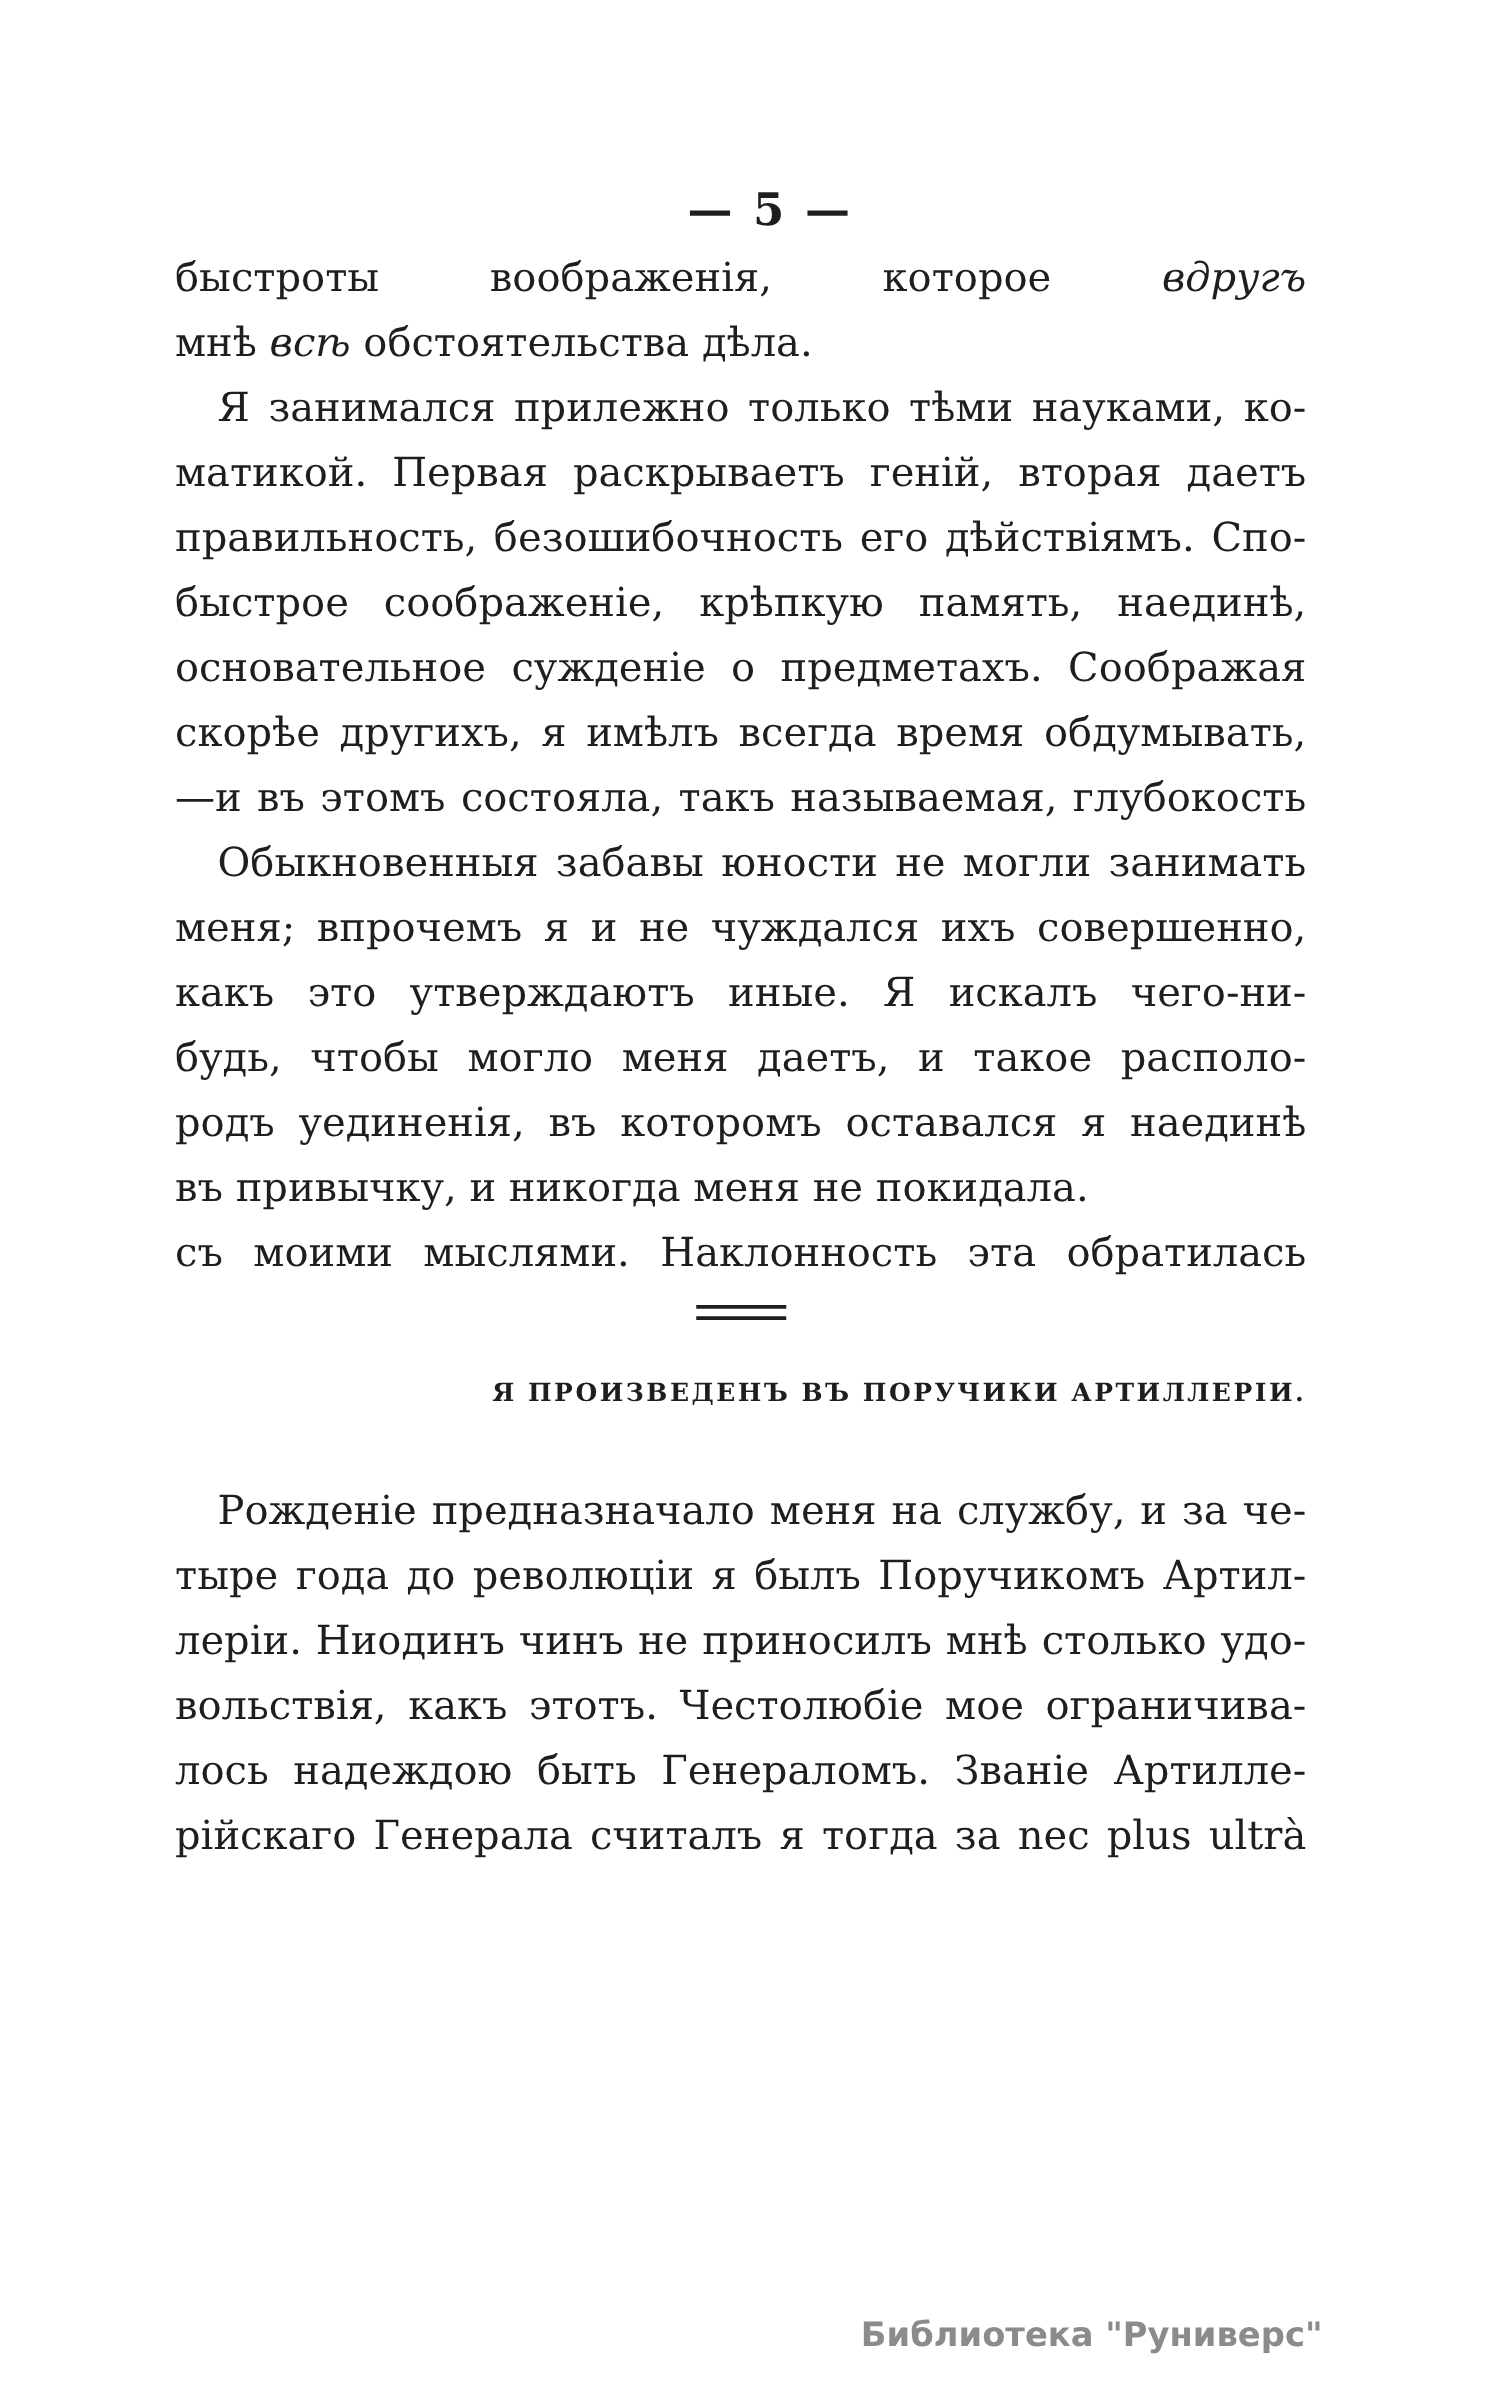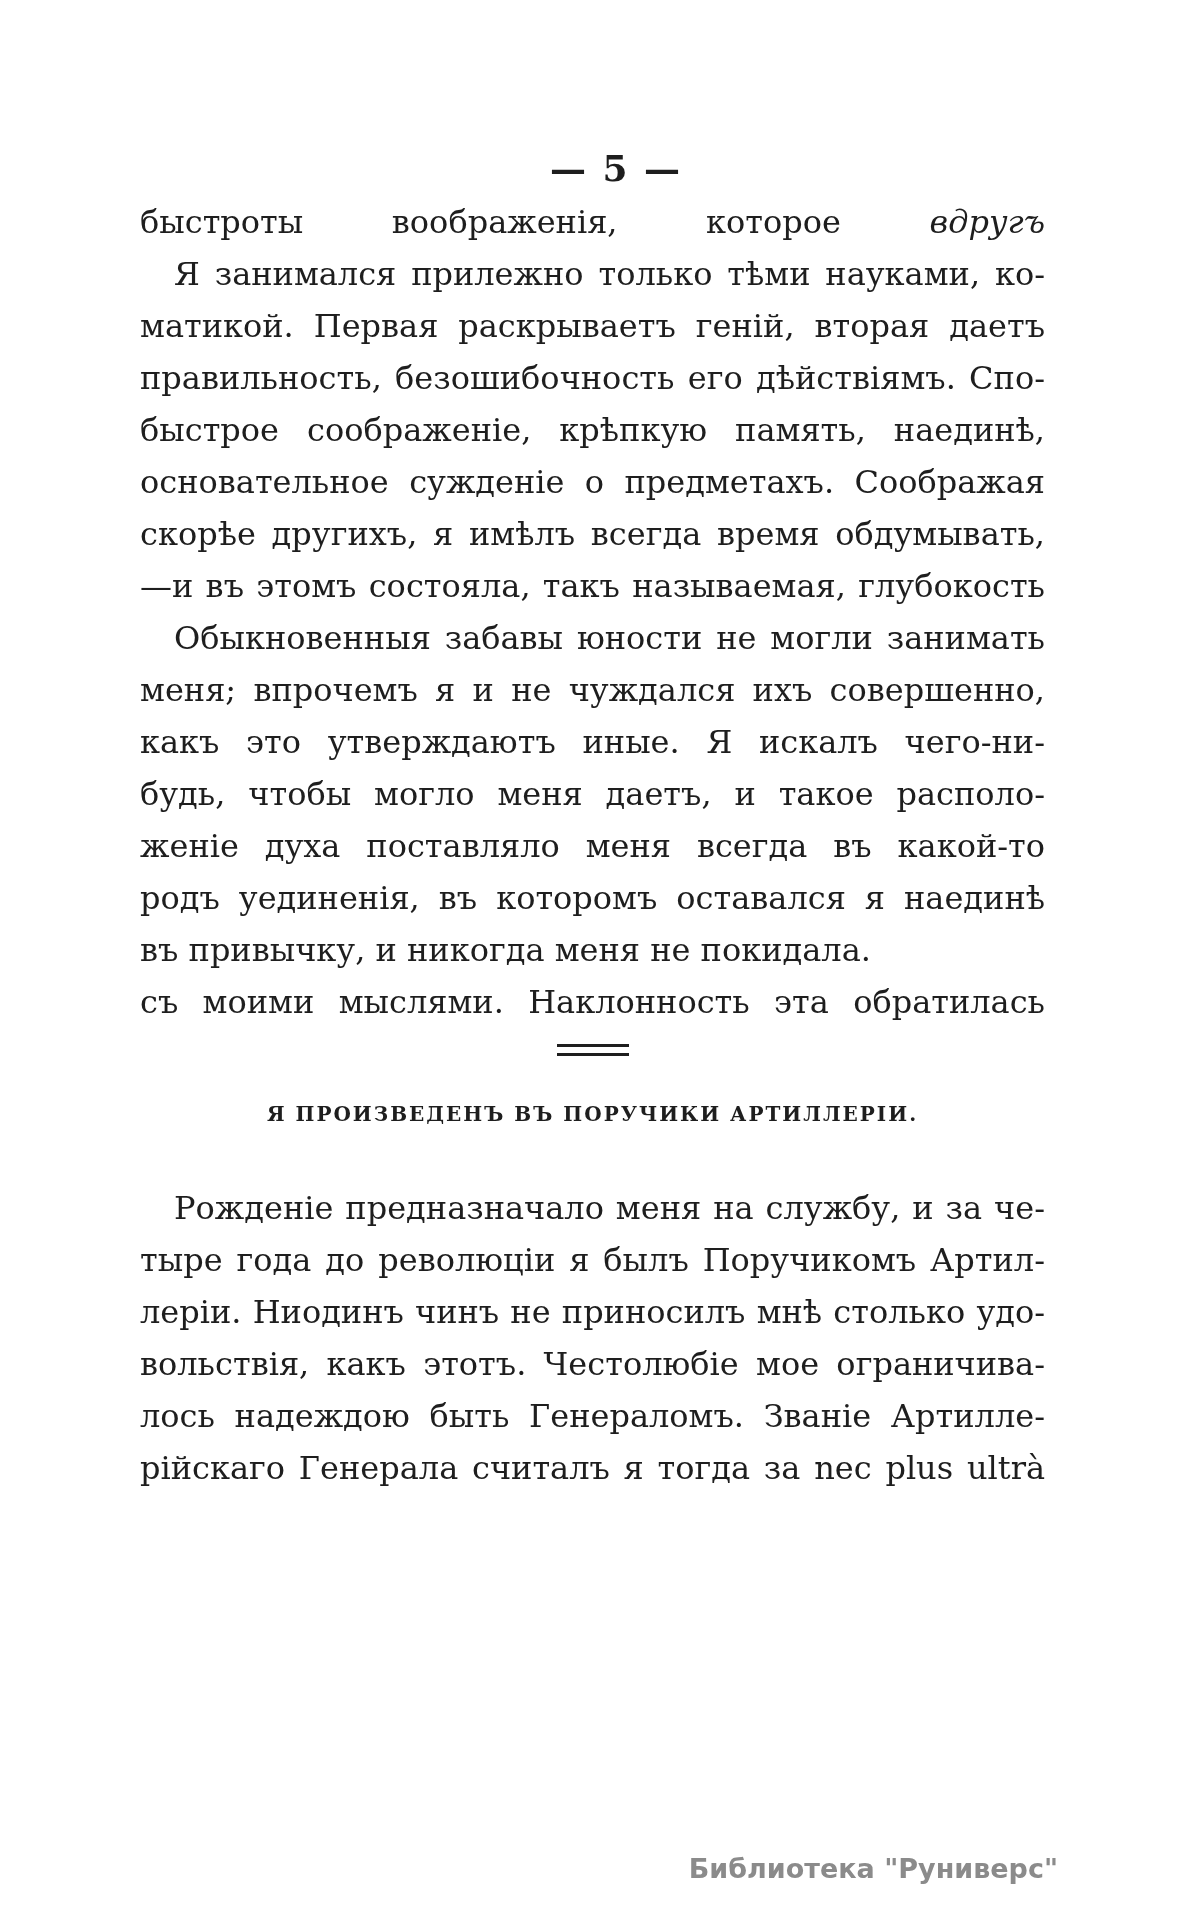--- a/index.html
+++ b/index.html
@@ -42,21 +42,21 @@
   .it { font-style: italic; }
   .divider {
     margin: 16px auto 0 auto;
     width: 72px;
     height: 6px;
     border-top: 3px solid #1e1e1e;
     border-bottom: 3px solid #1e1e1e;
   }
   .section-heading {
     margin-top: 42px;
-    text-align: center;
+    text-align: right;
     font-size: 20px;
     line-height: 32px;
     font-weight: 700;
     letter-spacing: 2px;
   }
   .para.p-after-heading { margin-top: 52px; }
   .watermark {
     position: absolute;
     top: 1853px;
     right: 142px;
@@ -70,36 +70,36 @@
 <body>
 
 <div class="page">
 
   <div class="page-number">— 5 —</div>
 
   <div class="text-column">
     <div id="section1-paragraphs">
         <div class="para p-first">
           <div class="line"><span>быстроты воображенія, которое </span><span class="it">вдругъ</span></div>
+          <div class="line last"><span>мнѣ </span><span class="it">всѣ</span><span> обстоятельства дѣла.</span></div>
         </div>
         <div class="para indent">
           <div class="line">Я занимался прилежно только тѣми науками, ко-</div>
           <div class="line">матикой. Первая раскрываетъ геній, вторая даетъ</div>
           <div class="line">правильность, безошибочность его дѣйствіямъ. Спо-</div>
           <div class="line">быстрое соображеніе, крѣпкую память, наединѣ,</div>
           <div class="line">основательное сужденіе о предметахъ. Соображая</div>
           <div class="line">скорѣе другихъ, я имѣлъ всегда время обдумывать,</div>
           <div class="line">—и въ этомъ состояла, такъ называемая, глубокость</div>
         </div>
         <div class="para indent">
           <div class="line">Обыкновенныя забавы юности не могли занимать</div>
           <div class="line">меня; впрочемъ я и не чуждался ихъ совершенно,</div>
           <div class="line">какъ это утверждаютъ иные. Я искалъ чего-ни-</div>
           <div class="line">будь, чтобы могло меня даетъ, и такое располо-</div>
-          <div class="line">женіе духа поставляло меня всегда въ какой-то</div>
           <div class="line">родъ уединенія, въ которомъ оставался я наединѣ</div>
           <div class="line last">въ привычку, и никогда меня не покидала.</div>
           <div class="line">съ моими мыслями. Наклонность эта обратилась</div>
         </div>
       </div>
 
     <div class="divider"></div>
 
     <div class="section-heading">Я ПРОИЗВЕДЕНЪ ВЪ ПОРУЧИКИ АРТИЛЛЕРІИ.</div>
 

